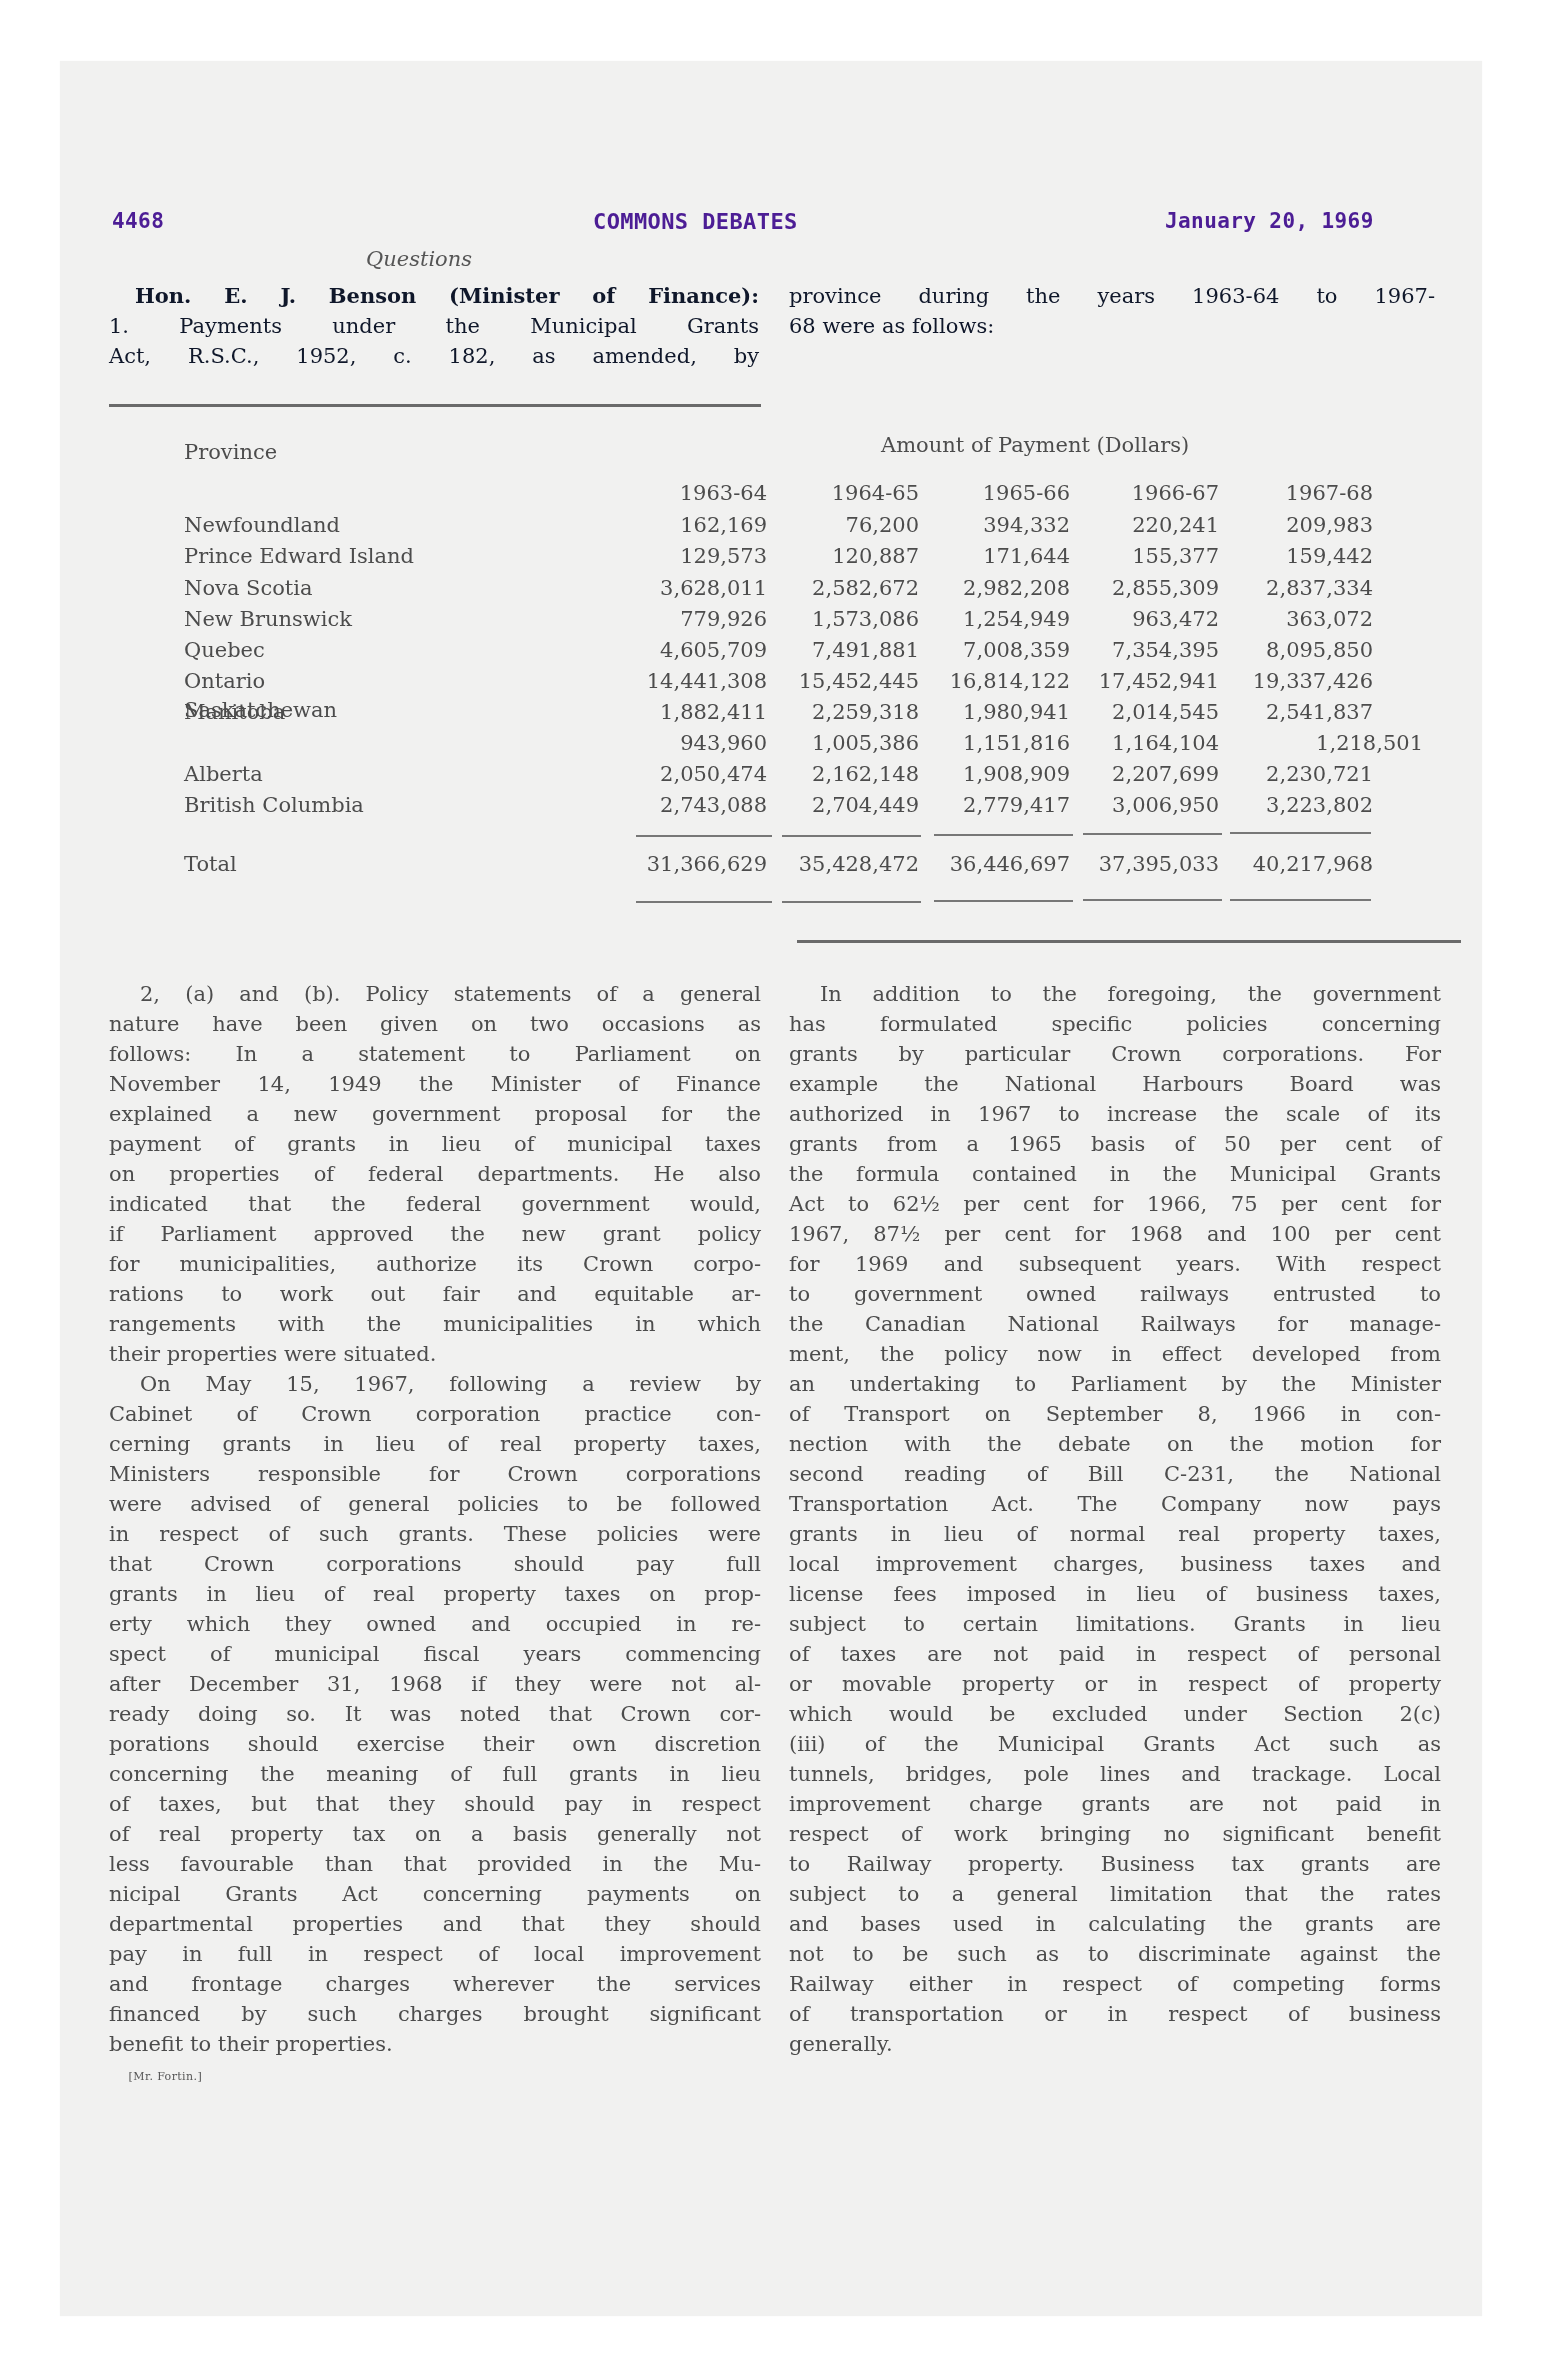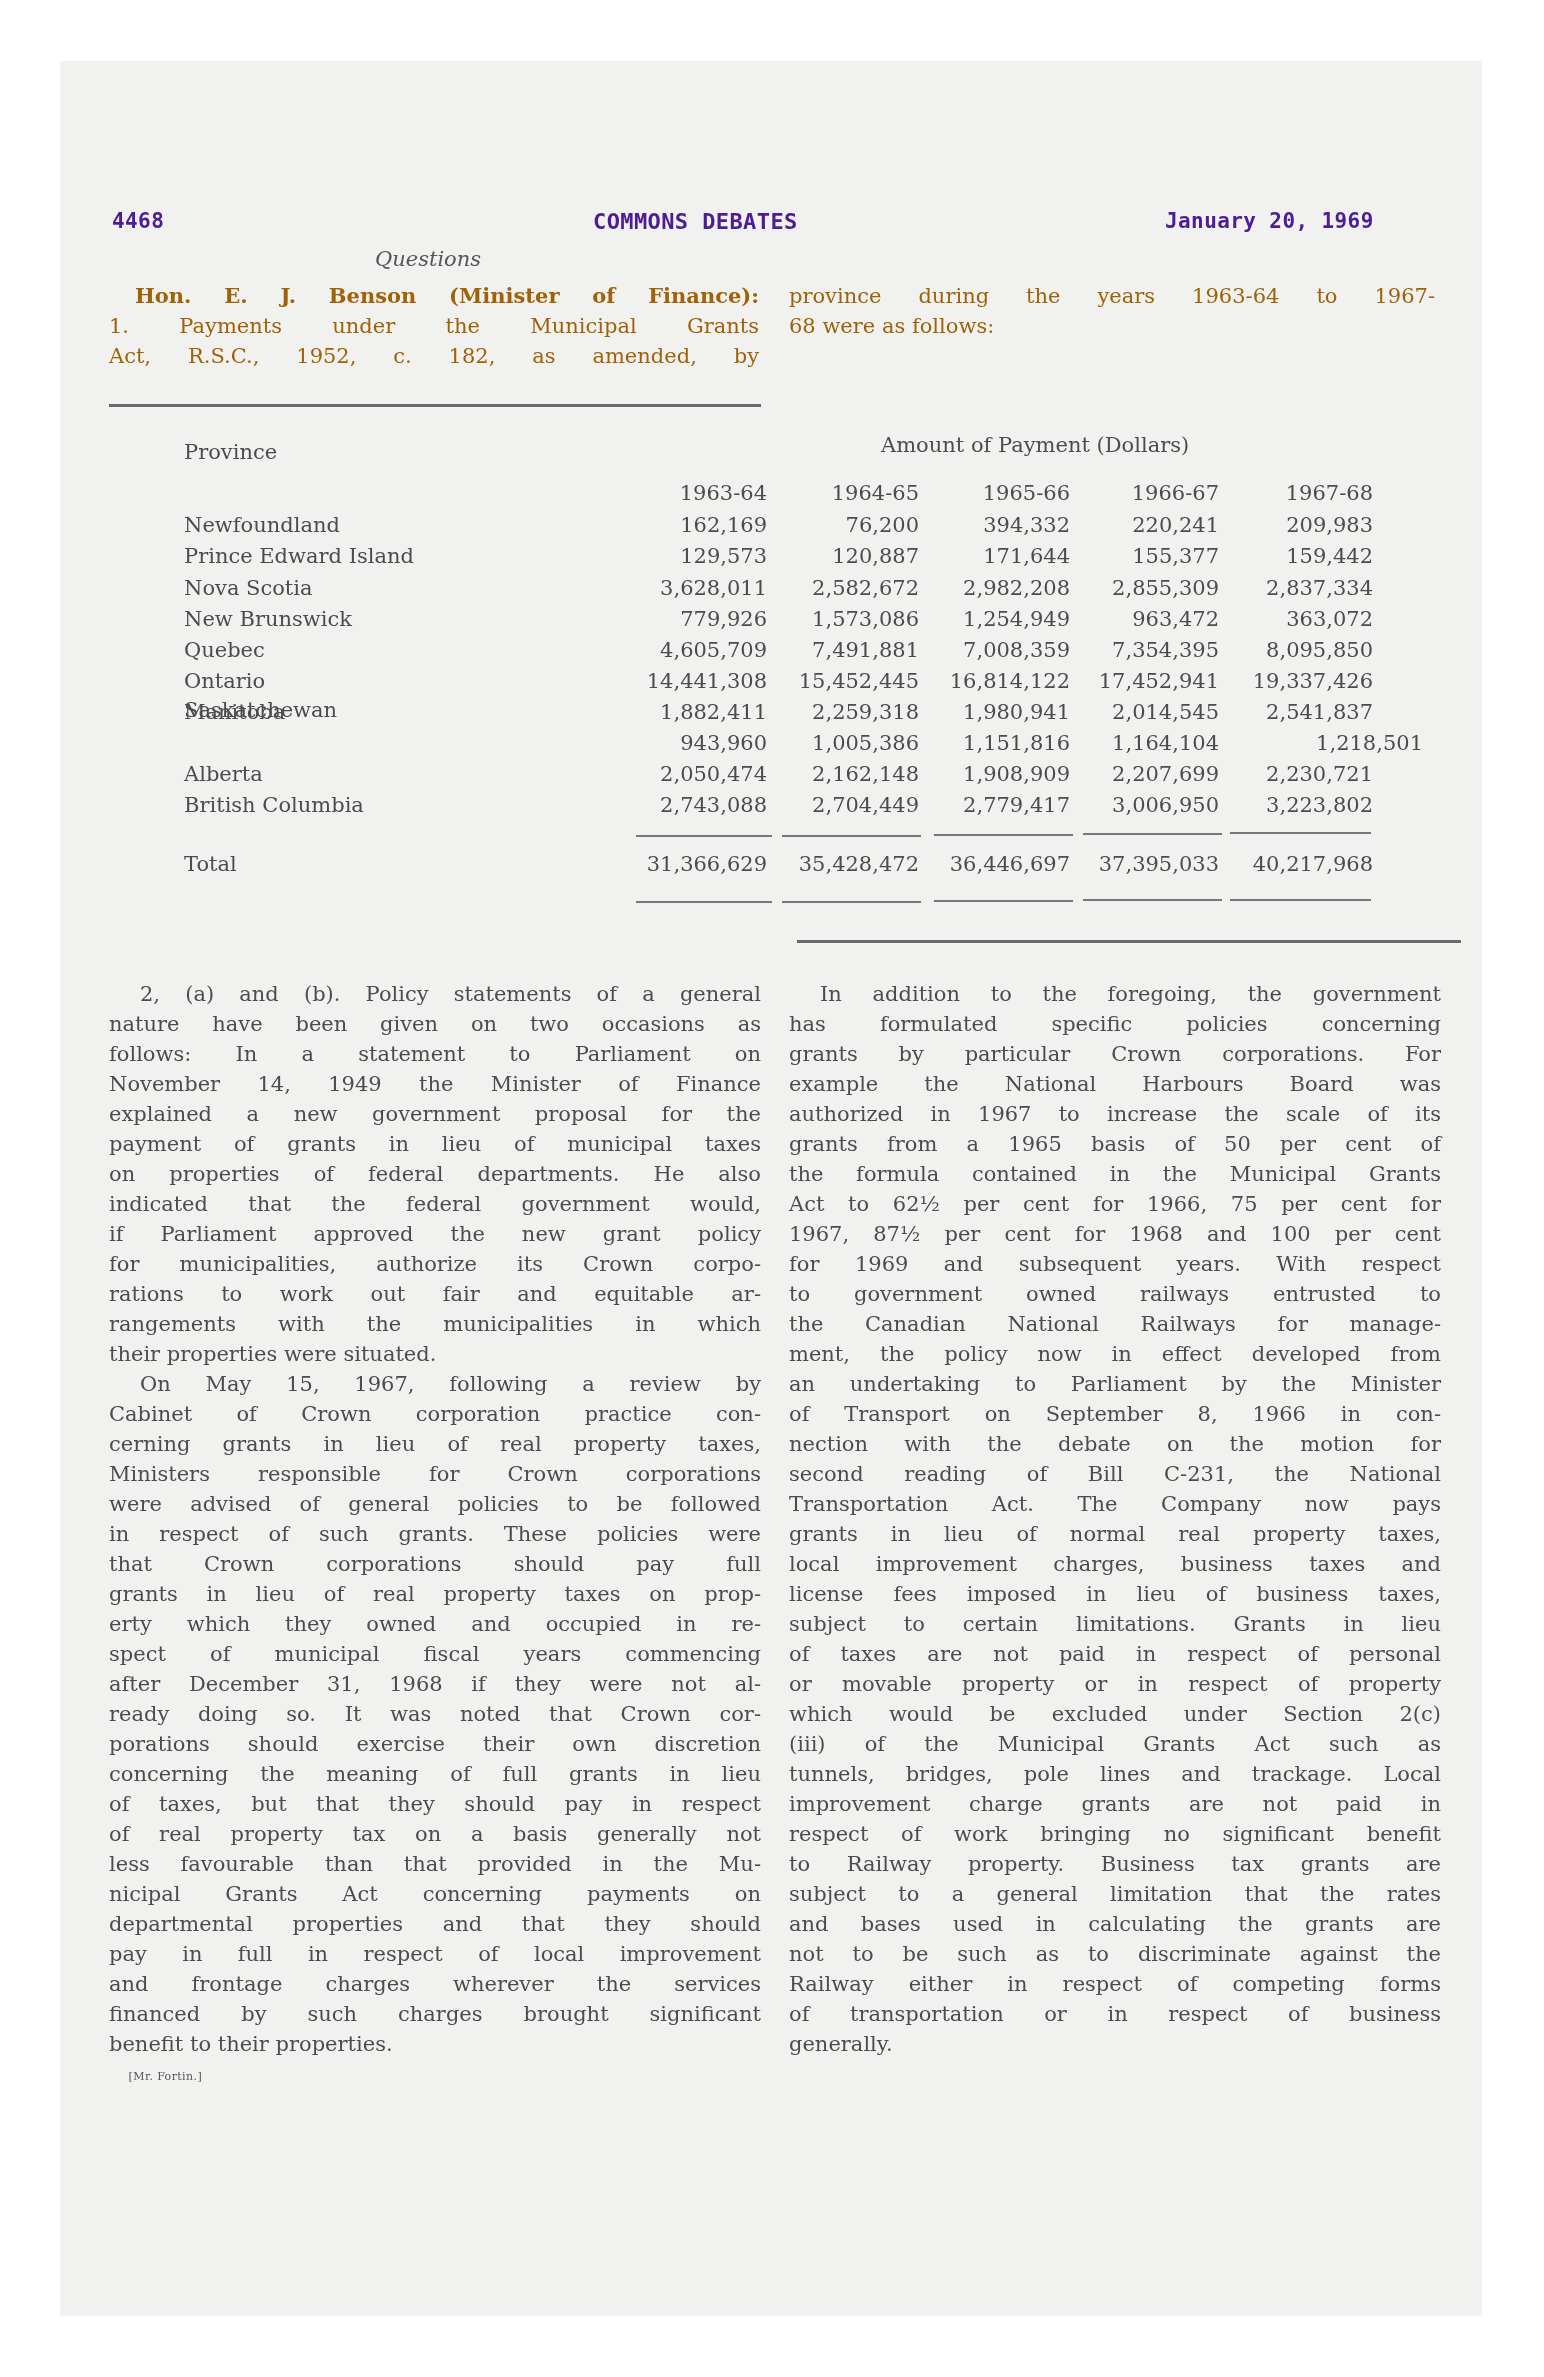--- a/index.html
+++ b/index.html
@@ -59,21 +59,21 @@
     .col .line.last {
       text-align-last: left;
     }
     .col .line.indent { padding-left: 31px; }
     .bold { font-weight: bold; }
 
     
     .intro {
       font-size: 21px;
       line-height: 30px;
-      color: #a16207;
+      color: #0f172a;
     }
 
     
     .rule {
       position: absolute;
       height: 2.5px;
       background: #6a6a6a;
     }
     .rule.thin { height: 1.6px; background: #777; }
 
@@ -102,21 +102,21 @@
     }
   </style>
 </head>
 <body>
 
 <div class="paper"></div>
 
 <div class="abs hdr" style="left:112px; top:209px;">4468</div>
 <div class="abs hdr" style="left:593px; top:209px; font-size:22px;">COMMONS DEBATES</div>
 <div class="abs hdr" style="left:1165px; top:209px;">January 20, 1969</div>
-<div class="abs section-label" style="left:375px; top:247px;text-align:right;">Questions</div>
+<div class="abs section-label" style="left:366px; top:247px;text-align:right;">Questions</div>
 
 <div class="abs intro" style="left:109px; top:281px; width:650px;">
   <div style="text-align:justify; text-align-last:justify; padding-left:26px; white-space:nowrap; height:30px;">
     <span class="bold">Hon. E. J. Benson (Minister of Finance):</span>
   </div>
   <div style="text-align:justify; text-align-last:justify; white-space:nowrap; height:30px;">1. Payments under the Municipal Grants</div>
   <div style="text-align:justify; text-align-last:justify; white-space:nowrap; height:30px;">Act, R.S.C., 1952, c. 182, as amended, by</div>
 </div>
 
 <div class="abs intro" style="left:789px; top:281px; width:646px;">

